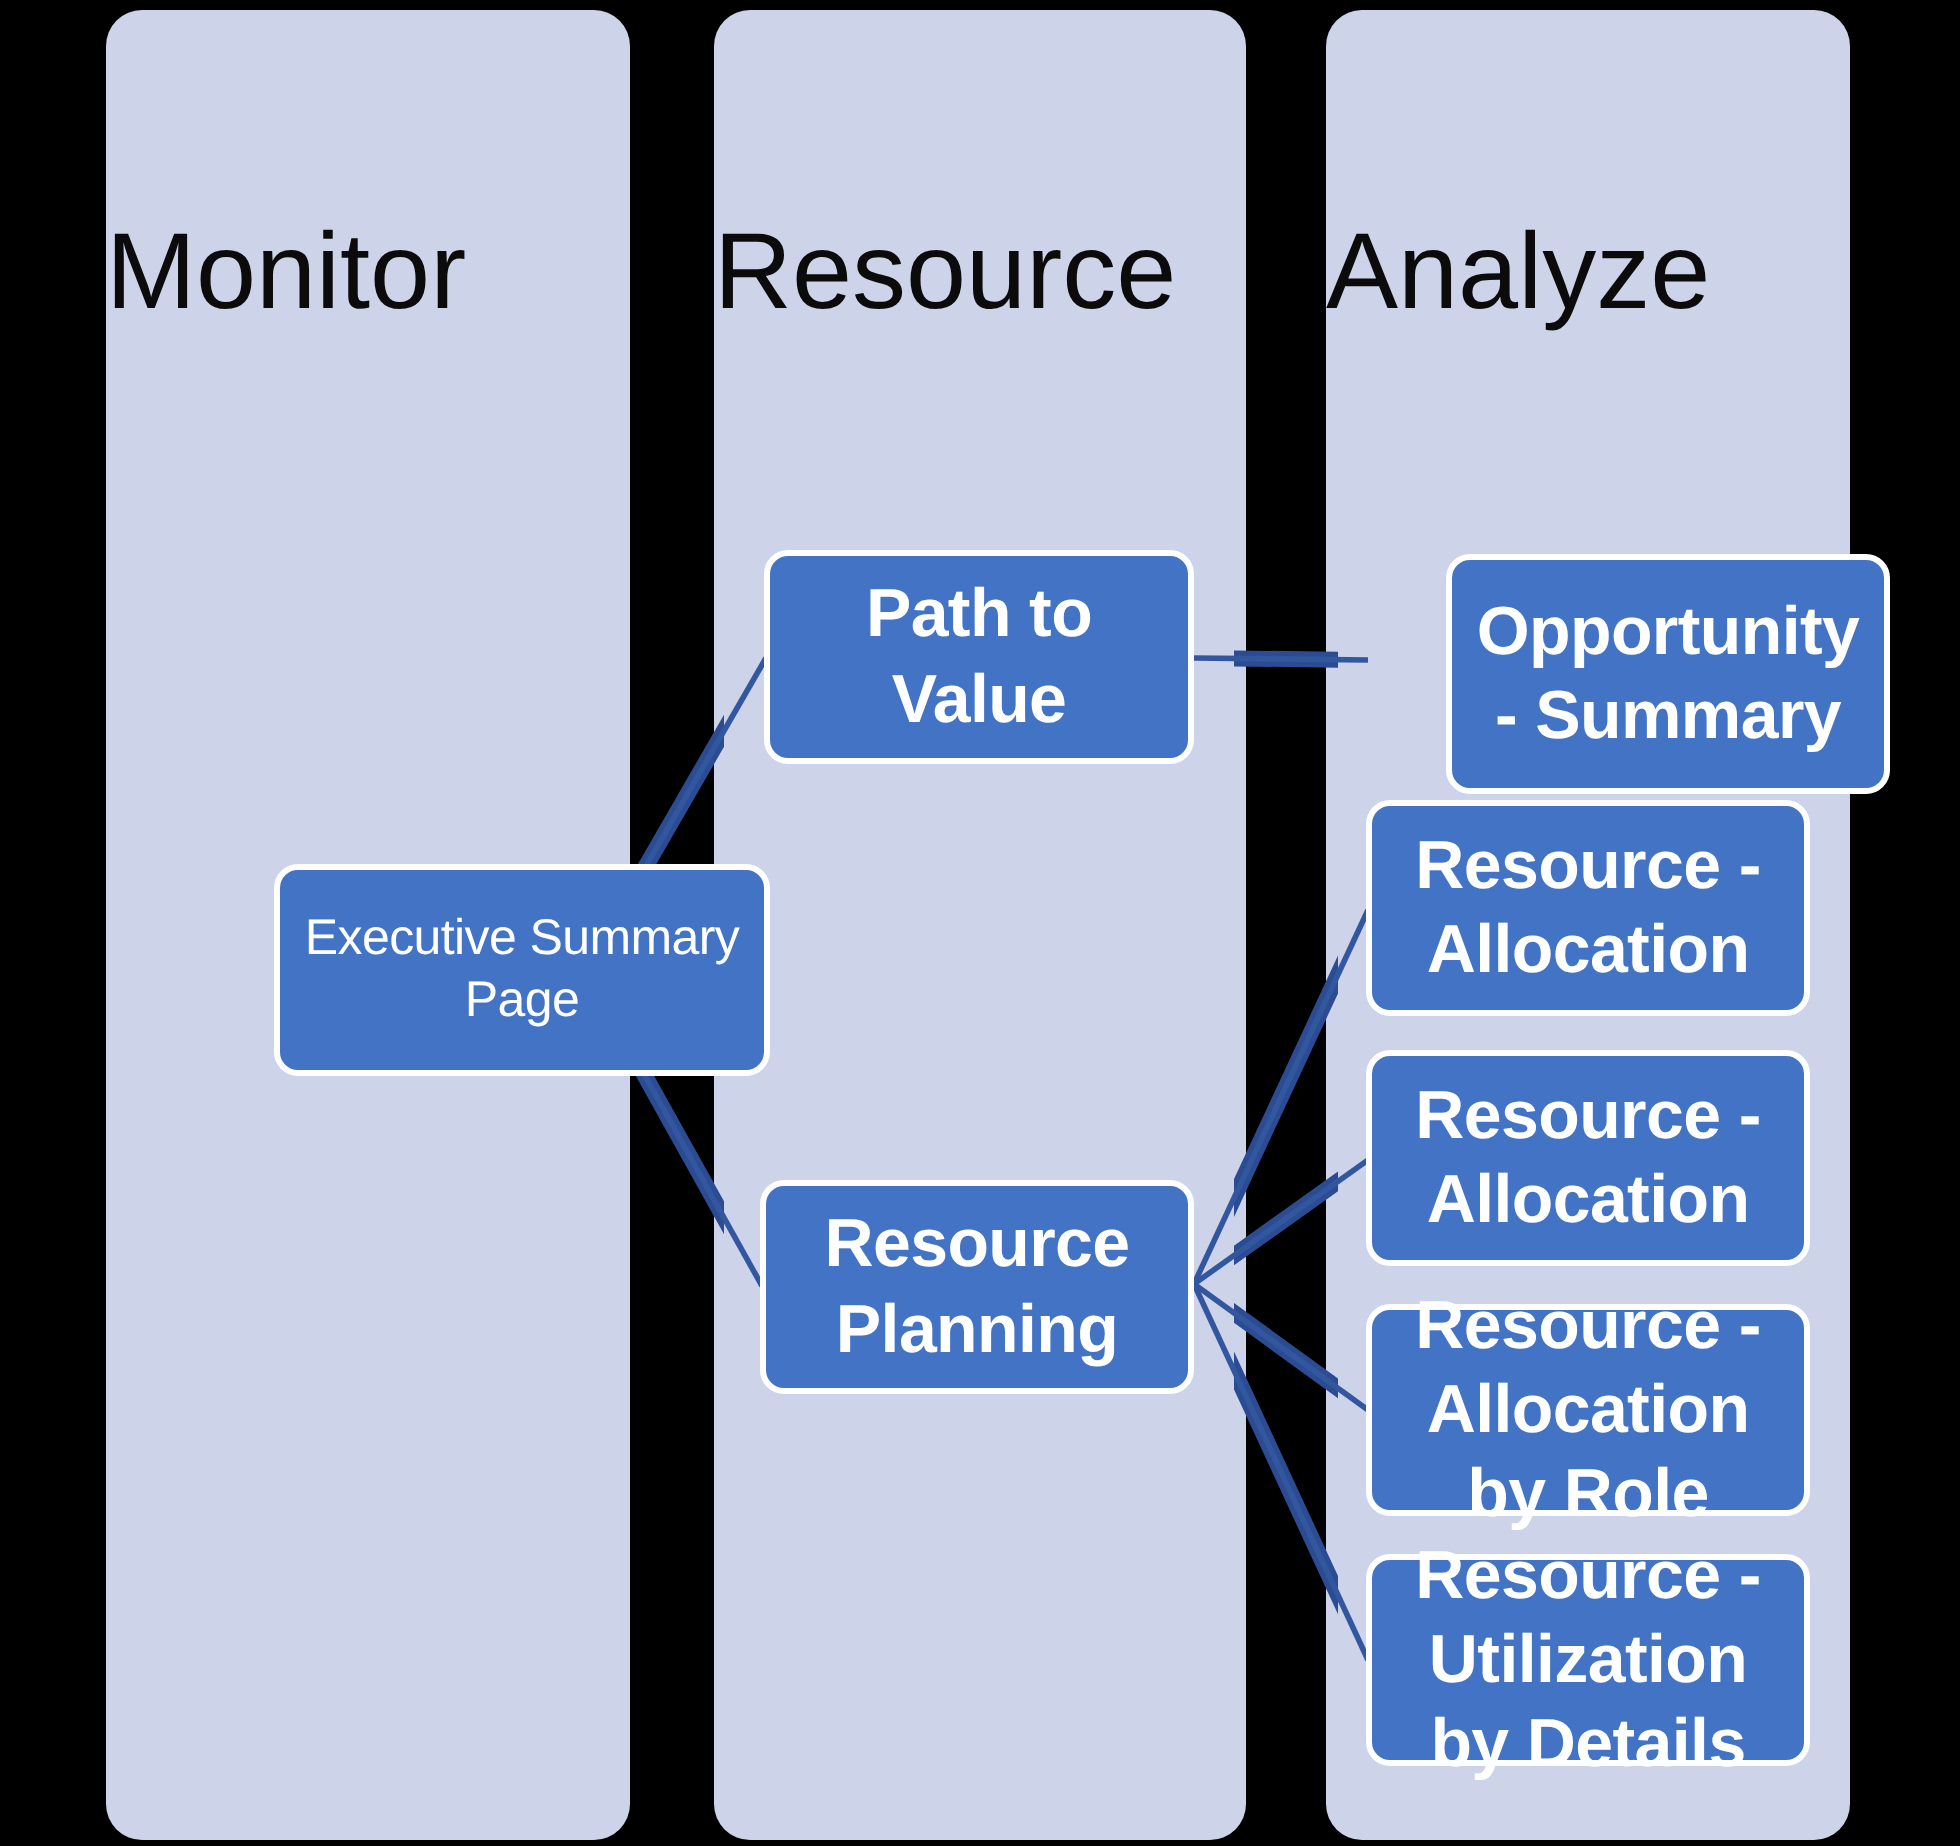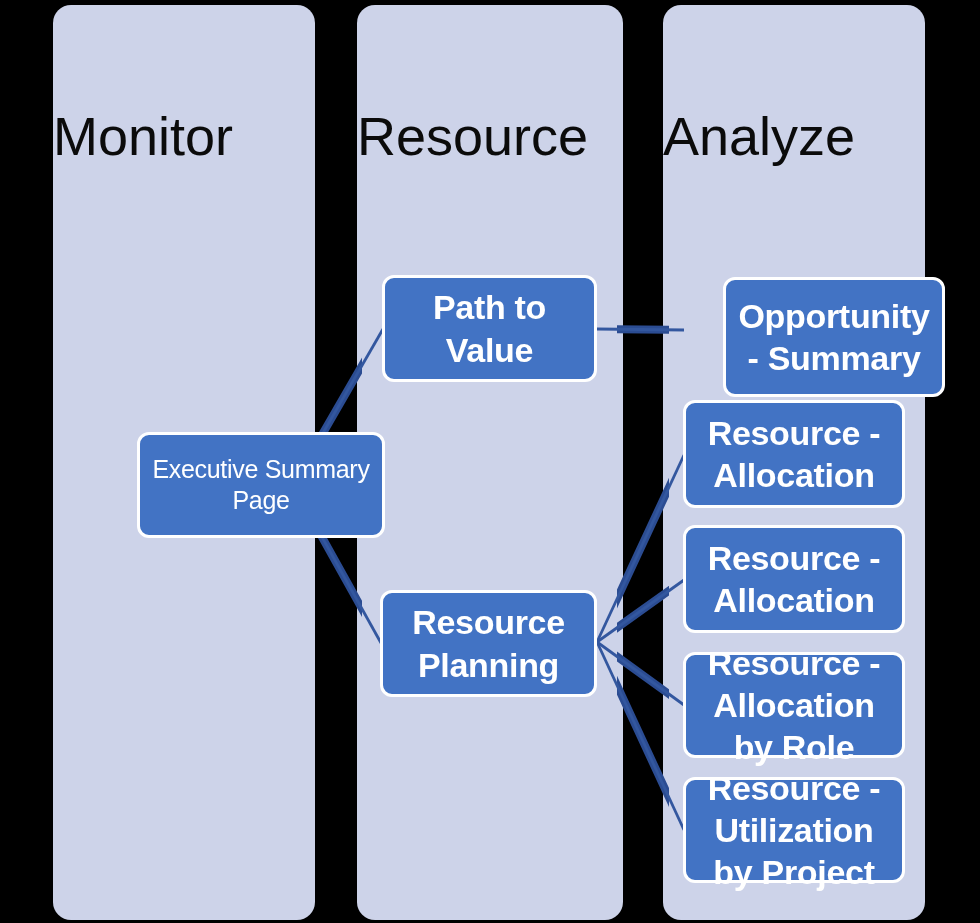--- a/index.html
+++ b/index.html
@@ -109,16 +109,16 @@
   <div class="node node-ra1">
     <span>Resource - Allocation</span>
   </div>
   <div class="node node-ra2">
     <span>Resource - Allocation</span>
   </div>
   <div class="node node-rur">
     <span>Resource - Allocation by Role</span>
   </div>
   <div class="node node-rup">
-    <span>Resource - Utilization by Project</span>
+    <span>Resource - Utilization by Details</span>
   </div>
 
 </div>
 
 </body></html>

